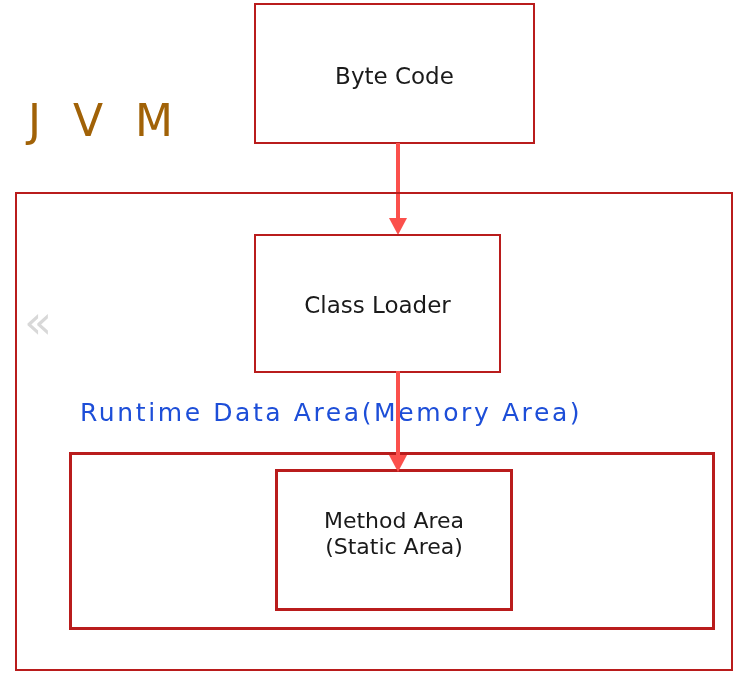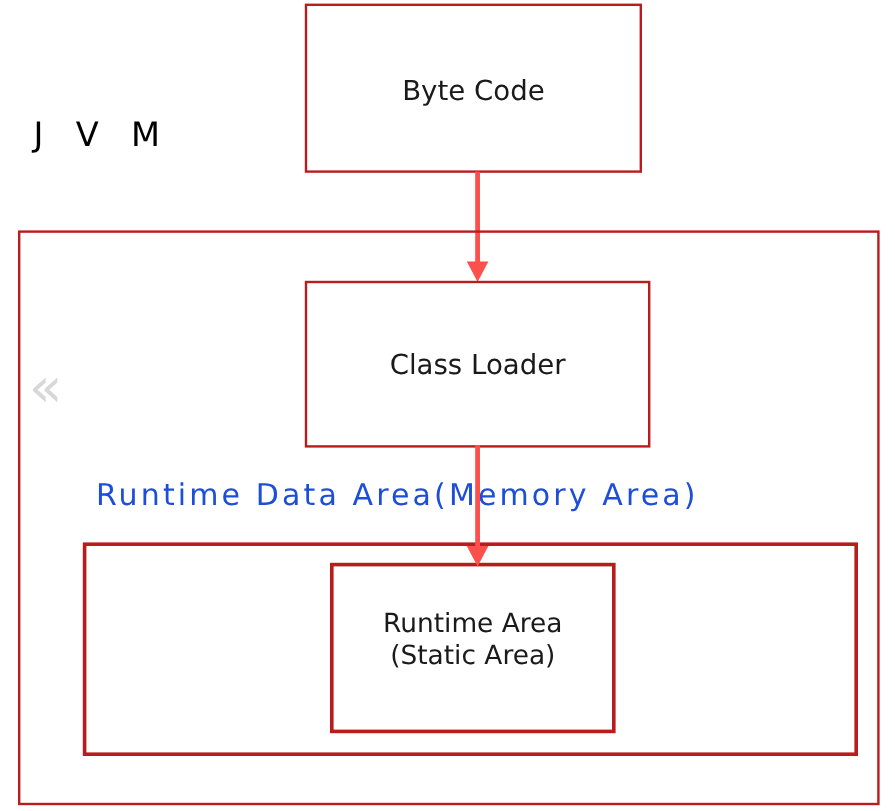--- a/index.html
+++ b/index.html
@@ -48,23 +48,23 @@
   #byte-code-label {
     top: 58px;
     font-size: 23px;
   }
 
   
   #jvm-title {
     position: absolute;
     left: 28px;
     top: 99px;
-    font-size: 28px;
+    font-size: 44px;
     letter-spacing: 9px;
-    color: #000000;
+    color: #a16207;
     font-weight: 400;
     line-height: 1;
     white-space: nowrap;
   }
 
   
   #jvm-outer-box {
     left: 15px;
     top: 192px;
     width: 718px;
@@ -84,21 +84,21 @@
     text-align: center;
     font-family: "DejaVu Sans", "Liberation Sans", sans-serif;
     text-shadow: 0 0 2px rgba(255,255,255,0.9);
     user-select: none;
   }
 
   
   #class-loader-box {
     left: 254px;
     top: 234px;
-    width: 288px;
+    width: 247px;
     height: 139px;
   }
   #class-loader-label {
     top: 56px;
     font-size: 23px;
   }
 
   
   #runtime-data-area-heading {
     position: absolute;
@@ -194,21 +194,21 @@
 
   <div class="box" id="class-loader-box">
     <div class="box-label" id="class-loader-label">Class Loader</div>
   </div>
 
   <div id="runtime-data-area-heading">Runtime Data Area(Memory Area)</div>
 
   <div class="box" id="runtime-data-area-box"></div>
 
   <div class="box" id="method-area-box">
-    <div class="box-label" id="method-area-label">Runtime Area
+    <div class="box-label" id="method-area-label">Method Area
 (Static Area)</div>
   </div>
 
   <div class="arrow" id="arrow-classloader-to-methodarea">
     <div class="arrow-shaft"></div>
     <div class="arrow-head"></div>
   </div>
 
 </div>
 

